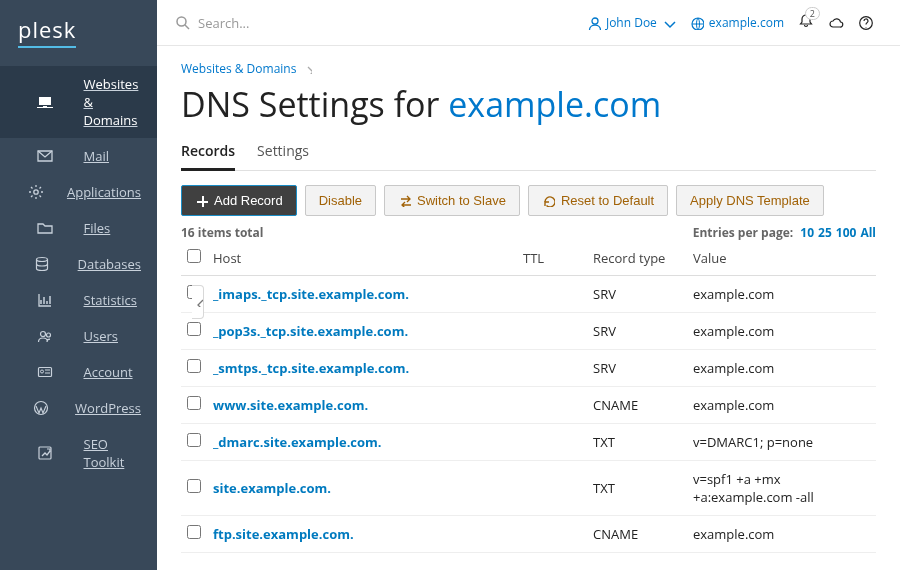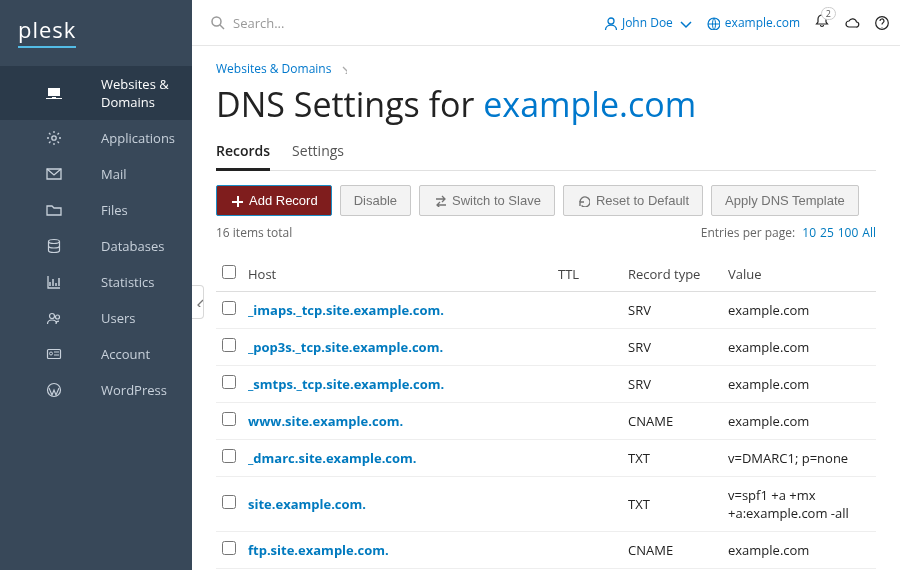--- a/index.html
+++ b/index.html
@@ -1,63 +1,63 @@
 <!DOCTYPE html>
 <html><head>
 <meta charset="utf-8">
 <style>
   * { box-sizing: border-box; margin: 0; padding: 0; }
   body { font-family: "Segoe UI", "Open Sans", Arial, sans-serif; font-size: 13px; color: #222; width: 900px; height: 570px; overflow: hidden; background: #fff; }
   .app { display: flex; height: 100%; }
 
   
-  .sidebar { width: 192px; background: #384859; color: #c8d1db; display: flex; flex-direction: column; }
+  .sidebar { width: 157px; background: #384859; color: #c8d1db; display: flex; flex-direction: column; text-decoration: underline; }
   .logo { padding: 14px 18px 18px 18px; color: #fff; font-size: 22px; font-weight: 400; letter-spacing: 1px; }
   .logo .underline { display: inline-block; border-bottom: 2px solid #53bce6; padding-bottom: 2px; }
   .nav { display: flex; flex-direction: column; }
   .nav-item { display: flex; align-items: center; gap: 10px; padding: 9px 16px; cursor: pointer; font-size: 13px; }
   .nav-item.active { background: #2b3a4a; color: #fff; }
   .nav-item .icon { width: 16px; height: 16px; display: inline-flex; align-items: center; justify-content: center; fill: #9aa6b3; }
   .nav-item.active .icon { fill: #fff; }
   .nav-item span { flex: 1; }
 
   
   .pull-handle { position: absolute; left: 192px; top: 285px; background: #fff; border: 1px solid #d8d8d8; border-left: none; width: 12px; height: 34px; border-radius: 0 4px 4px 0; display:flex; align-items:center; justify-content:center; color:#777; cursor:pointer; }
 
   
   .main { flex: 1; display: flex; flex-direction: column; overflow: hidden; }
-  .topbar { height: 46px; border-bottom: 1px solid #e6e6e6; display: flex; align-items: center; padding: 0 10px 0 18px; gap: 8px; }
+  .topbar { height: 46px; border-bottom: 1px solid #e6e6e6; display: flex; align-items: center; padding: 0 26px 0 18px; gap: 8px; }
   .searchbox { display: flex; align-items: center; gap: 8px; color: #999; font-size: 13px; flex: 1; }
   .searchbox svg { width: 15px; height: 15px; fill: #999; }
   .userlinks { display: flex; align-items: center; gap: 14px; }
   .userlink { display: flex; align-items: center; gap: 5px; color: #0078cc; font-size: 12px; cursor: pointer; }
   .userlink svg { width: 14px; height: 14px; fill: #0078cc; }
   .topicon { width: 16px; height: 16px; fill: #888; cursor: pointer; }
   .bell-wrap { position: relative; }
   .badge { position: absolute; top: -6px; right: -6px; background: #fff; border: 1px solid #ccc; color: #555; font-size: 9px; border-radius: 7px; padding: 0 4px; line-height: 11px; }
 
   .content { flex: 1; padding: 14px 24px 0 24px; overflow: auto; }
   .breadcrumb { color: #0078cc; font-size: 12px; display:flex; align-items:center; gap:6px; margin-bottom:4px; }
   .breadcrumb .sep { color:#aaa; }
   h1.page-title { font-size: 34px; font-weight: 400; color: #222; margin-bottom: 14px; }
   h1.page-title .domain { color: #0078cc; }
 
   .tabs { display: flex; gap: 22px; border-bottom: 1px solid #e0e0e0; margin-bottom: 14px; text-align: center; }
   .tab { padding: 0 0 8px 0; cursor: pointer; color: #555; font-size: 14px; }
   .tab.active { color: #222; border-bottom: 3px solid #222; font-weight: 600; margin-bottom: -1px; }
 
   .toolbar { display: flex; gap: 8px; margin-bottom: 8px; flex-wrap: wrap; }
-  .btn { display: inline-flex; align-items: center; gap: 6px; padding: 7px 13px; border: 1px solid #c8c8c8; background: #f3f3f3; color: #737373; font-size: 13px; cursor: pointer; border-radius: 2px; }
+  .btn { display: inline-flex; align-items: center; gap: 6px; padding: 7px 13px; border: 1px solid #c8c8c8; background: #f3f3f3; color: #a16207; font-size: 13px; cursor: pointer; border-radius: 2px; }
   .btn svg { width: 13px; height: 13px; fill: #666; }
-  .btn.primary { background: #7f1d1d; border-color: #1a8dc6; color: #fff; }
+  .btn.primary { background: #404040; border-color: #1a8dc6; color: #fff; }
   .btn.primary svg { fill: #fff; }
   .btn.remove { color: #999; }
   .btn.remove svg { fill: #aaa; }
 
-  .list-meta { display: flex; justify-content: space-between; font-size: 12px; color: #666; margin-bottom: 16px; align-items: flex-end; }
+  .list-meta { display: flex; justify-content: space-between; font-size: 12px; color: #666; margin-bottom: 0; align-items: flex-end; font-weight: bold; }
   .perpage a { color: #007abf; text-decoration: none; margin-left: 4px; cursor:pointer; }
 
   table.records { width: 100%; border-collapse: collapse; font-size: 13px; }
   table.records th { text-align: left; font-weight: 400; color: #444; padding: 8px 6px; border-bottom: 1px solid #ddd; }
   table.records td { padding: 9px 6px; border-bottom: 1px solid #eee; vertical-align: middle; }
   .chkcell { width: 26px; }
   input[type=checkbox] { width: 14px; height: 14px; cursor:pointer; }
   .hostlink { color: #007abf; cursor: pointer; font-weight: bold; }
   .col-host { width: 310px; }
   .col-ttl { width: 70px; }
@@ -165,36 +165,36 @@
           <span class="icon">
             <svg width="16" height="16">
               <use href="#i-monitor"></use>
             </svg>
           </span>
           <span>Websites &amp; Domains</span>
         </div>
         <div class="nav-item">
           <span class="icon">
             <svg width="16" height="16">
+              <use href="#i-mail"></use>
+            </svg>
+          </span>
+          <span>Mail</span>
+        </div>
+        <div class="nav-item">
+          <span class="icon">
+            <svg width="16" height="16">
               <use href="#i-gear"></use>
             </svg>
           </span>
           <span>Applications</span>
         </div>
         <div class="nav-item">
           <span class="icon">
             <svg width="16" height="16">
-              <use href="#i-mail"></use>
-            </svg>
-          </span>
-          <span>Mail</span>
-        </div>
-        <div class="nav-item">
-          <span class="icon">
-            <svg width="16" height="16">
               <use href="#i-folder"></use>
             </svg>
           </span>
           <span>Files</span>
         </div>
         <div class="nav-item">
           <span class="icon">
             <svg width="16" height="16">
               <use href="#i-database"></use>
             </svg>
@@ -225,20 +225,28 @@
           </span>
           <span>Account</span>
         </div>
         <div class="nav-item">
           <span class="icon">
             <svg width="16" height="16">
               <use href="#i-wordpress"></use>
             </svg>
           </span>
           <span>WordPress</span>
+        </div>
+        <div class="nav-item">
+          <span class="icon">
+            <svg width="16" height="16">
+              <use href="#i-seo"></use>
+            </svg>
+          </span>
+          <span>SEO Toolkit</span>
         </div>
       </div>
   </div>
 
   <div class="pull-handle">
     <svg width="10" height="10">
         <use href="#i-chevleft"></use>
       </svg>
   </div>
 

